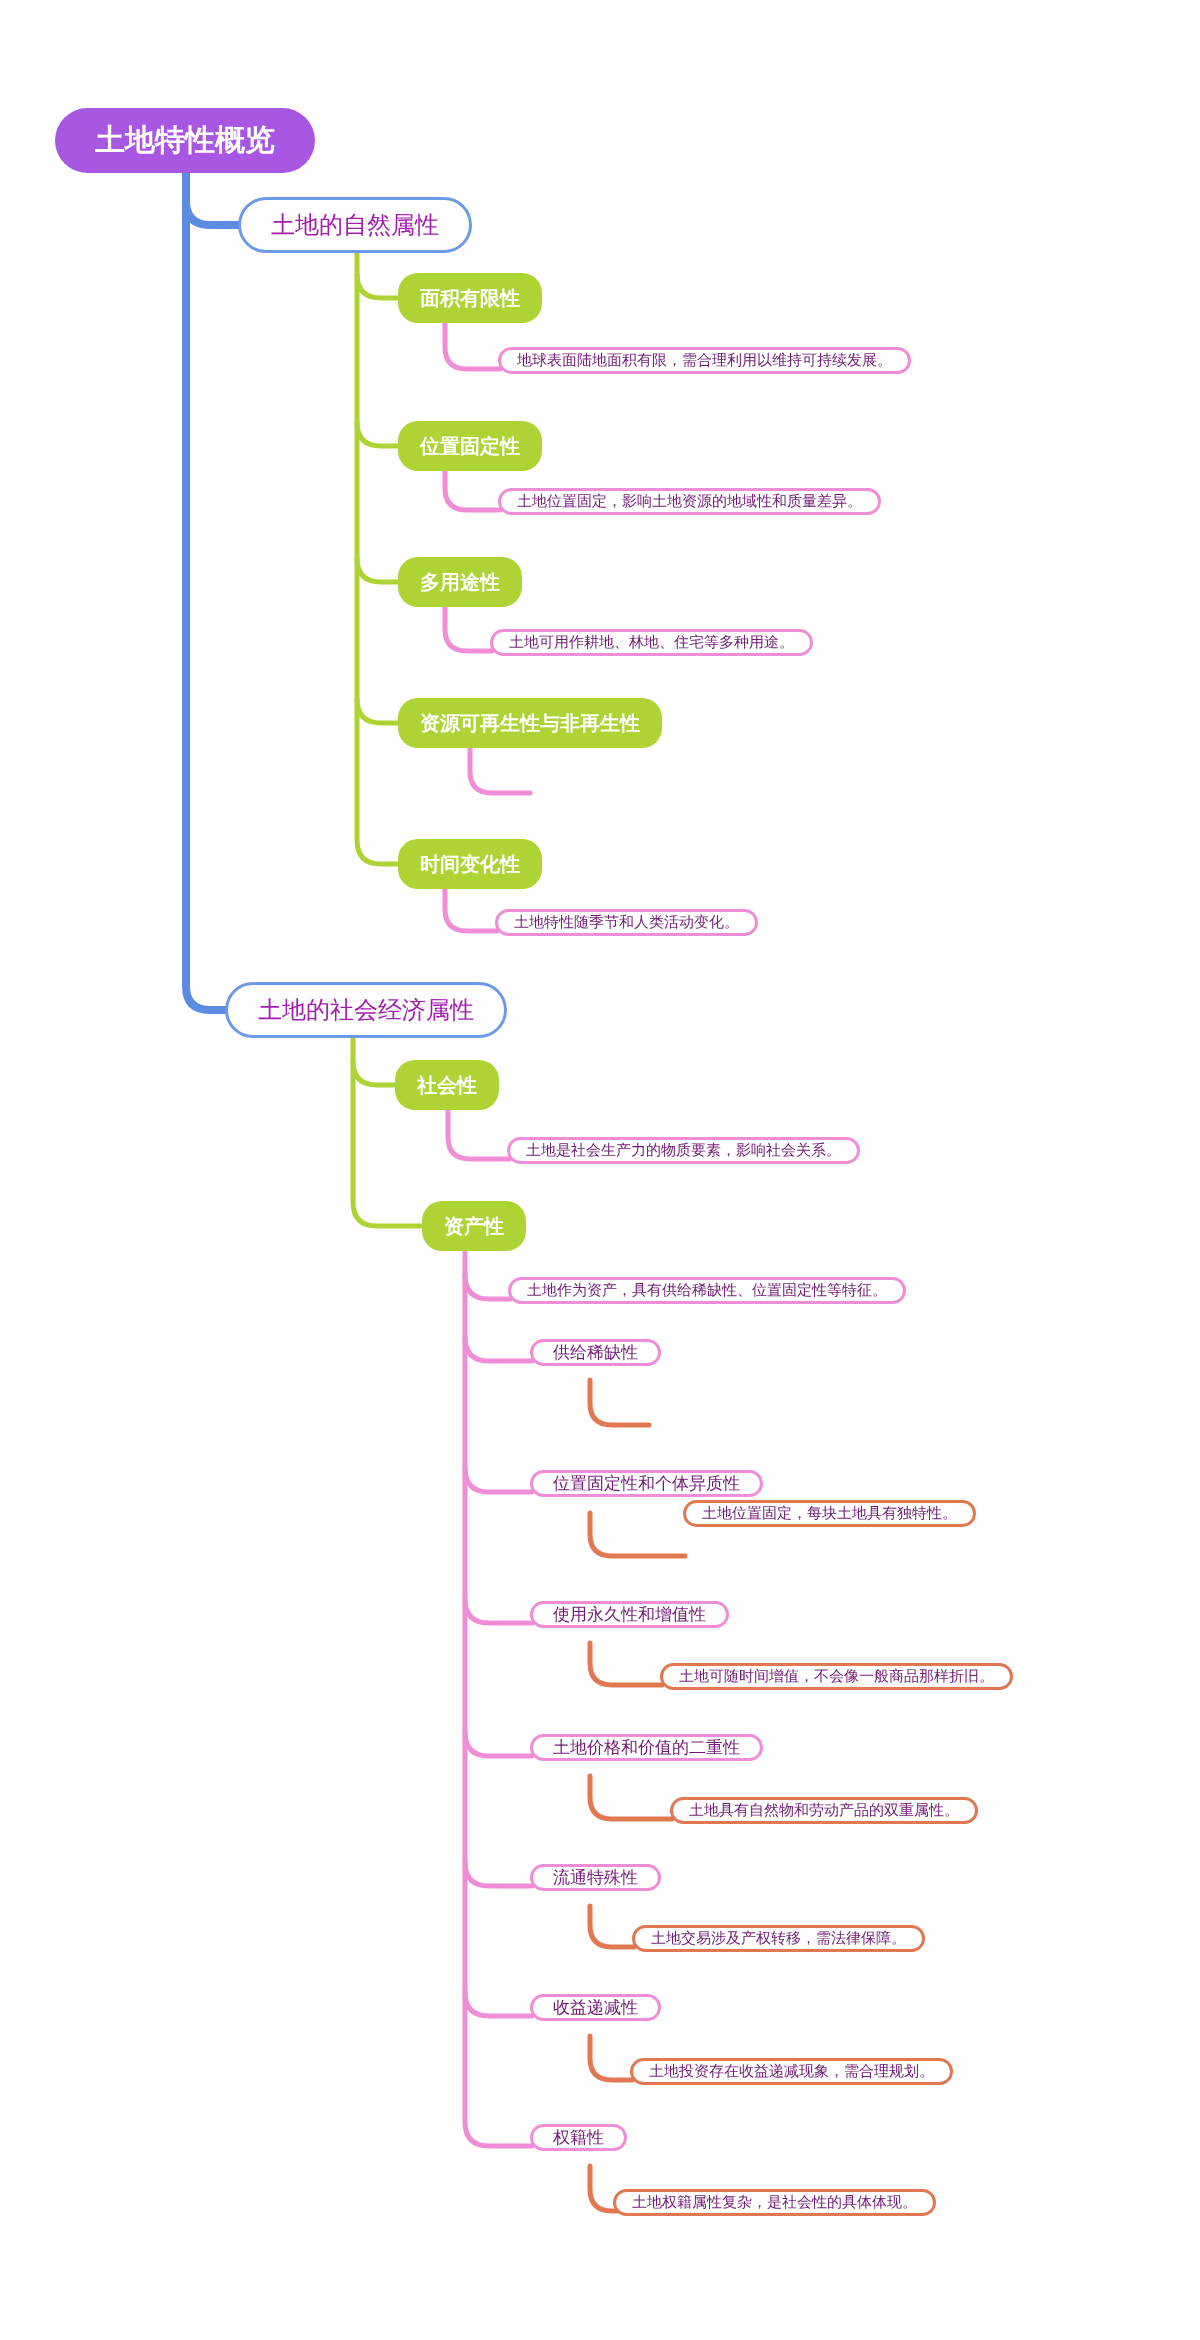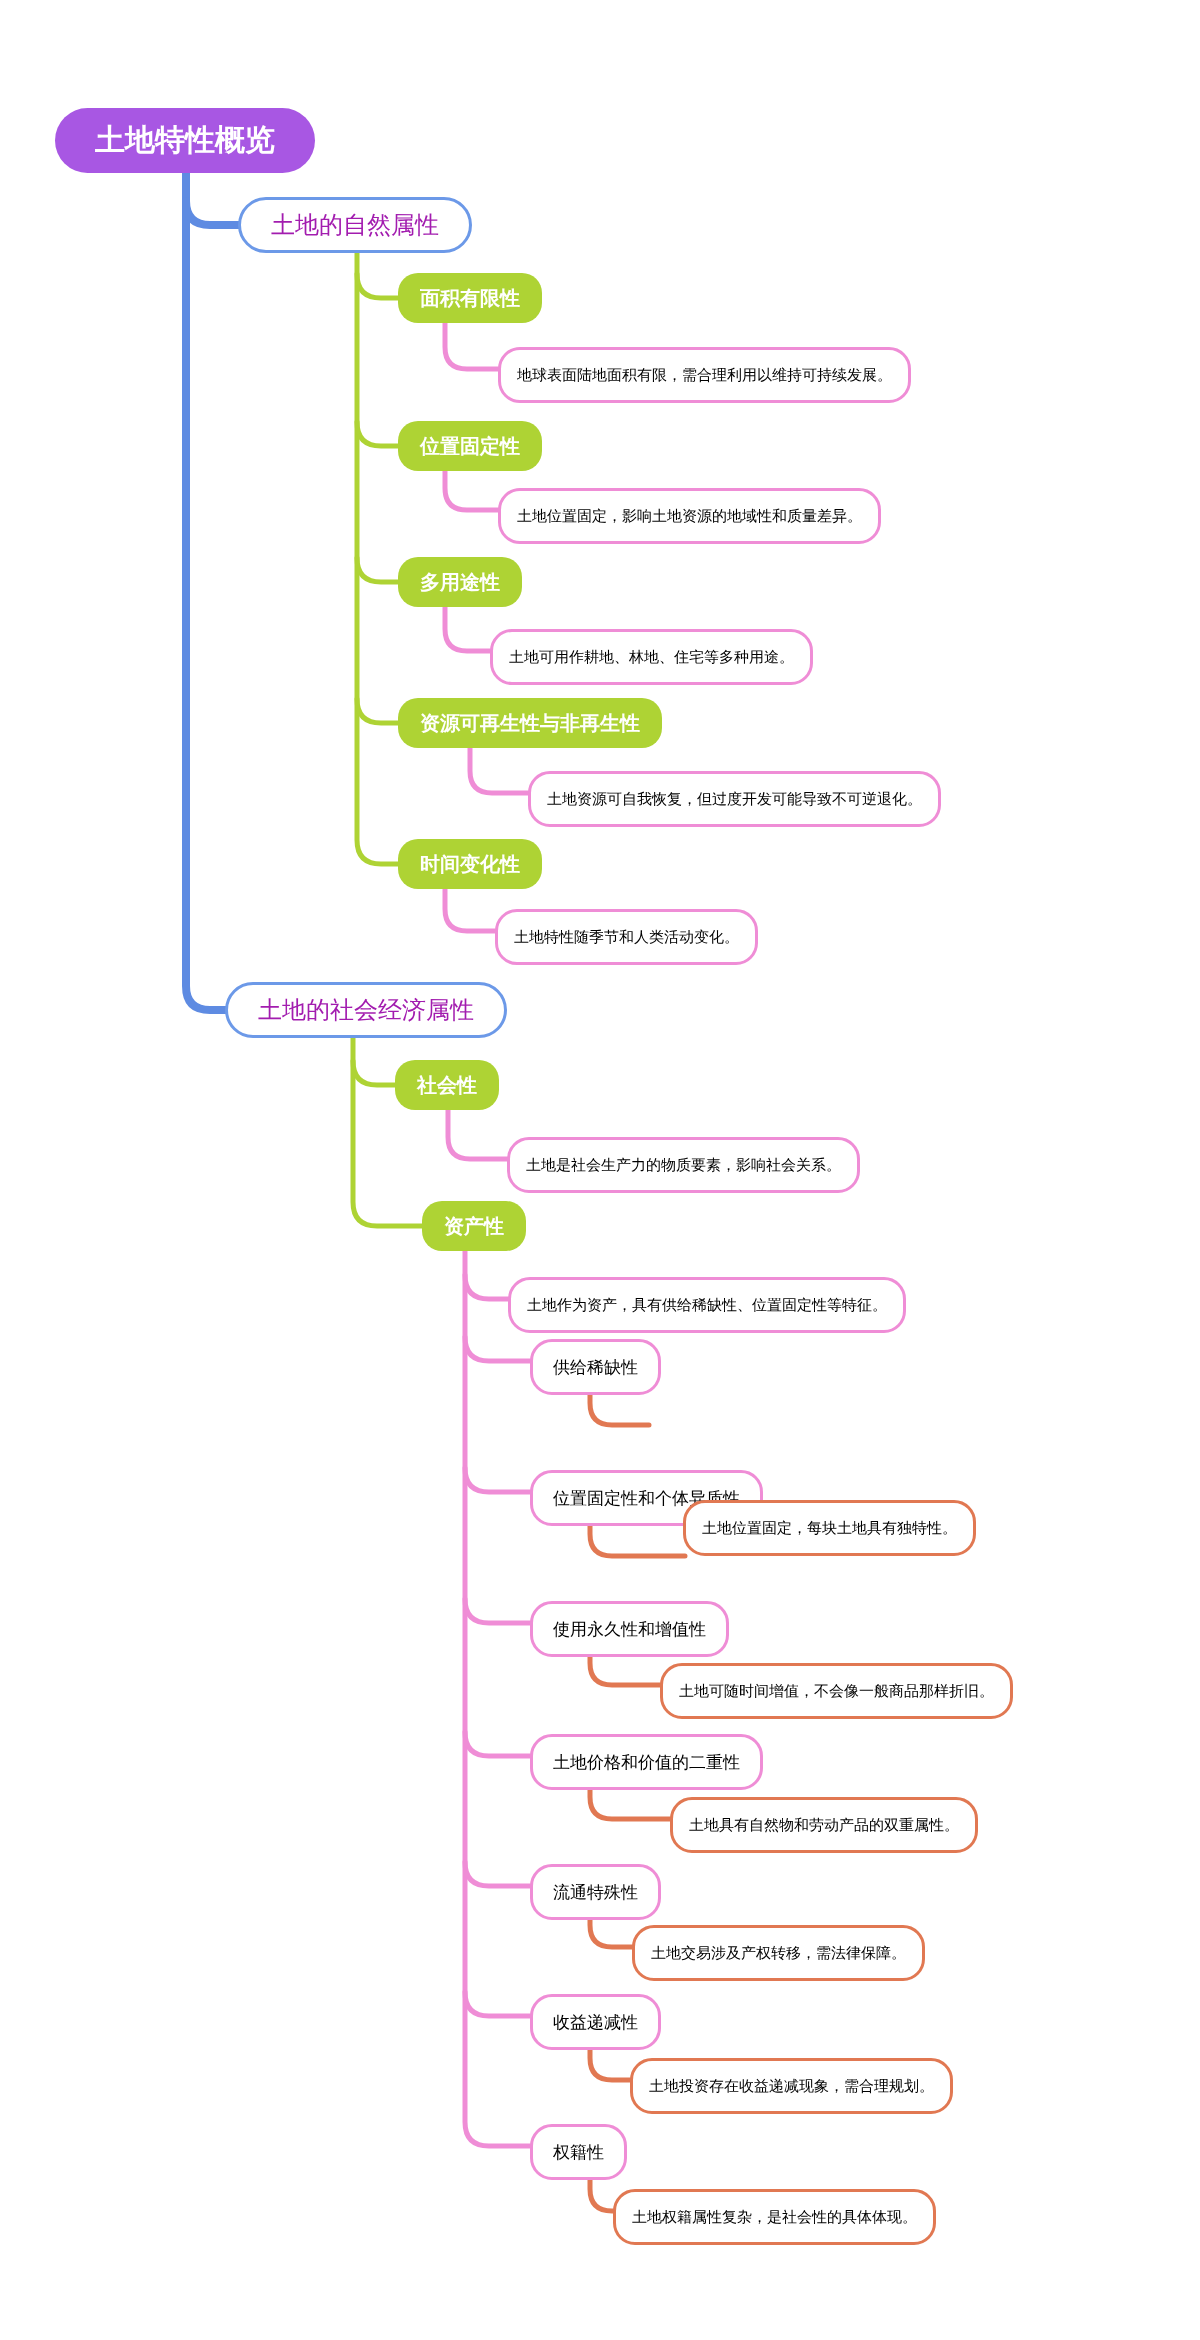--- a/index.html
+++ b/index.html
@@ -46,24 +46,24 @@
   .l3 {
     height: 50px;
     padding: 0 22px;
     border-radius: 20px;
     background: #aed334;
     color: #ffffff;
     font-size: 20px;
     font-weight: bold;
   }
   .pill {
-    height: 56px;
+    height: 27px;
     background: #ffffff;
     border-radius: 22px;
-    color: #000000;
+    color: #701a75;
   }
   .note { font-size: 15px; padding: 0 16px; }
   .topic { font-size: 17px; padding: 0 20px; }
   .pink { border: 3px solid #ef8dd6; }
   .orange { border: 3px solid #e17852; }
 </style>
 </head>
 <body>
 
 <div class="canvas">
@@ -115,21 +115,20 @@
 
   <div class="node l3" style="left:398px;top:273px">面积有限性</div>
   <div class="node l3" style="left:398px;top:421px">位置固定性</div>
   <div class="node l3" style="left:398px;top:557px">多用途性</div>
   <div class="node l3" style="left:398px;top:698px">资源可再生性与非再生性</div>
   <div class="node l3" style="left:398px;top:839px">时间变化性</div>
 
   <div class="node pill note pink" style="left:498px;top:347px">地球表面陆地面积有限，需合理利用以维持可持续发展。</div>
   <div class="node pill note pink" style="left:498px;top:488px">土地位置固定，影响土地资源的地域性和质量差异。</div>
   <div class="node pill note pink" style="left:490px;top:629px">土地可用作耕地、林地、住宅等多种用途。</div>
-  <div class="node pill note pink" style="left:528px;top:771px">土地资源可自我恢复，但过度开发可能导致不可逆退化。</div>
   <div class="node pill note pink" style="left:495px;top:909px">土地特性随季节和人类活动变化。</div>
 
   <div class="node l3" style="left:395px;top:1060px">社会性</div>
   <div class="node l3" style="left:422px;top:1201px">资产性</div>
 
   <div class="node pill note pink" style="left:507px;top:1137px">土地是社会生产力的物质要素，影响社会关系。</div>
   <div class="node pill note pink" style="left:508px;top:1277px">土地作为资产，具有供给稀缺性、位置固定性等特征。</div>
 
   <div class="node pill topic pink" style="left:530px;top:1339px">供给稀缺性</div>
   <div class="node pill topic pink" style="left:530px;top:1470px">位置固定性和个体异质性</div>

